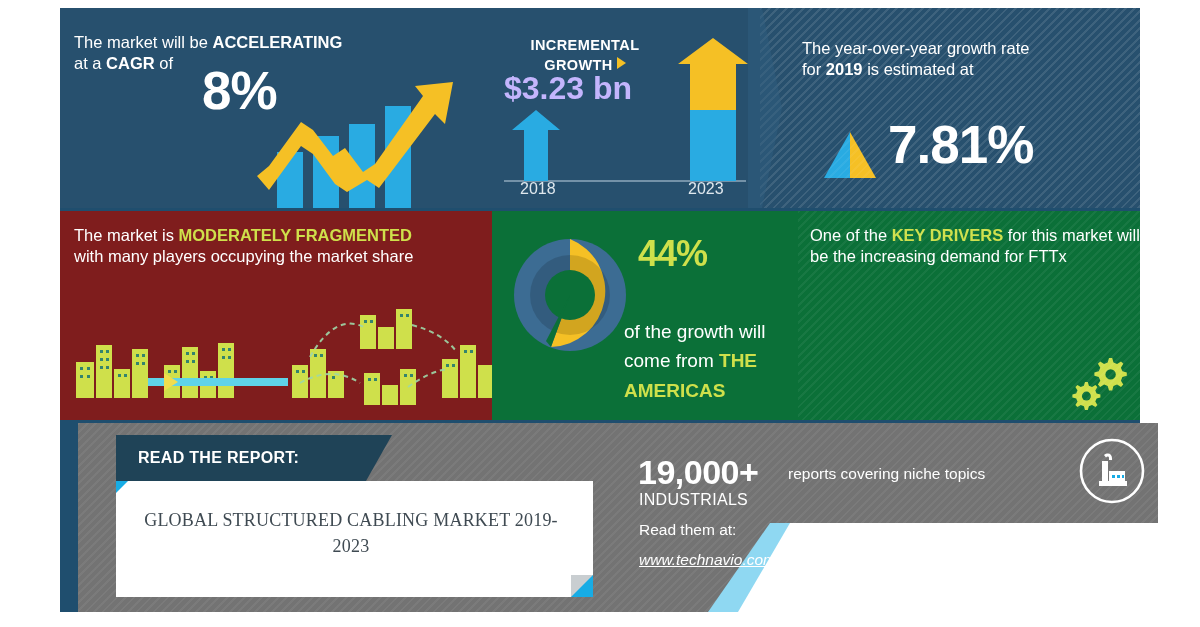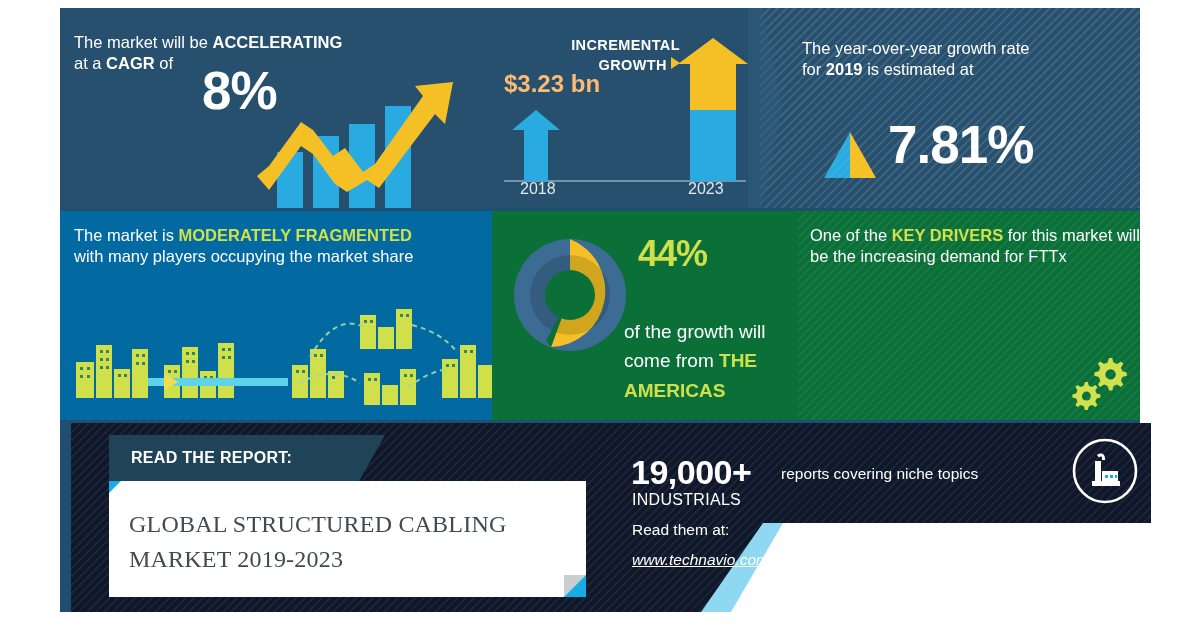--- a/index.html
+++ b/index.html
@@ -34,73 +34,73 @@
   #p1-text { position:absolute; left:14px; top:24px; width:330px;
              font-size:16.5px; }
   #p1-text b { font-weight:bold; }
   #p1-big { position:absolute; left:142px; top:52px;
             font-size:53px; font-weight:bold; color:#ffffff;
             letter-spacing:-1px; }
   #p1-chart { position:absolute; left:195px; top:72px; width:205px; height:128px; }
 
   #p2 { left:430px; top:0; width:270px; height:200px; }
   #p2-label { position:absolute; left:0px; top:28px; width:190px;
-              text-align:right; font-size:14.5px; font-weight:bold;
+              text-align:center; font-size:14.5px; font-weight:bold;
               letter-spacing:.4px; line-height:1.35; }
   #p2-tri { display:inline-block; width:0; height:0;
             border-top:6px solid transparent; border-bottom:6px solid transparent;
             border-left:9px solid #f5c025; vertical-align:1px; margin-left:4px;}
   #p2-value { position:absolute; left:14px; top:62px;
-              font-size:24px; font-weight:bold; color:#fdba74;text-align:right; }
+              font-size:32px; font-weight:bold; color:#c4b5fd;text-align:right; }
   #p2-chart { position:absolute; left:0; top:18px; width:270px; height:182px; }
   .p2-year { position:absolute; font-size:16px; color:#dfe8ee; }
 
   #p3 { left:700px; top:0; width:380px; height:200px; }
   #p3-text { position:absolute; left:42px; top:30px; width:300px; font-size:16.5px; }
   #p3-tri { position:absolute; left:62px; top:122px; width:56px; height:50px; }
   #p3-value { position:absolute; left:128px; top:106px;
               font-size:53px; font-weight:bold; color:#ffffff; letter-spacing:-1px; }
 
   
   #row2 { left:0; top:203px; width:1080px; height:209px; }
-  #p4 { left:0; top:0; width:432px; height:209px; background:#0369a1; }
+  #p4 { left:0; top:0; width:432px; height:209px; background:#7f1d1d; }
   #p4-text { position:absolute; left:14px; top:14px; width:420px; font-size:16.5px; }
   .hl-yellowgreen { color:#cfe04b; font-weight:bold; }
   #p4-art { position:absolute; left:0; top:96px; width:432px; height:113px; }
 
   #p5 { left:432px; top:0; width:306px; height:209px; background:#0b7038; }
   #p5-donut { position:absolute; left:12px; top:18px; width:132px; height:132px; }
   #p5-pct { position:absolute; left:146px; top:22px;
             font-size:36px; font-weight:bold; color:#cfe04b; letter-spacing:-1px;}
   #p5-sub { position:absolute; left:132px; top:78px; width:150px;
             font-size:19px; line-height:1.55;margin-top:28px; }
 
   #p6 { left:738px; top:0; width:342px; height:209px; background:#0b7038; }
   #p6-text { position:absolute; left:12px; top:14px; width:330px; font-size:16.5px; }
   #p6-gears { position:absolute; right:10px; bottom:6px; width:62px; height:58px; }
 
   
-  #row3 { left:11px; top:415px; width:1080px; height:189px; background:#0f172a; }
+  #row3 { left:18px; top:415px; width:1080px; height:189px; background:#737373;text-align:center; }
   #row3-stripes { position:absolute; inset:0; }
   #tab { position:absolute; left:38px; top:12px; width:250px; height:46px;
          background:#1f4357; }
   #tab-edge { position:absolute; left:288px; top:12px; width:0; height:0;
               border-top:46px solid #1f4357; border-right:26px solid transparent; }
   #tab-label { position:absolute; left:22px; top:14px;
                font-size:16px; font-weight:bold; color:#ffffff; letter-spacing:.3px;}
   #card { position:absolute; left:38px; top:58px; width:477px; height:116px;
           background:#ffffff; }
   #card-fold { position:absolute; right:0; bottom:0; width:0; height:0;
                border-bottom:22px solid #17ace5;
                border-left:22px solid #c9ced1; }
   #card-nick { position:absolute; left:0; top:0; width:0; height:0;
                border-top:12px solid #17ace5; border-right:12px solid transparent; }
   #card-title { position:absolute; left:20px; top:26px; width:430px;
                 font-family:"Liberation Serif", serif;
-                font-size:24px; color:#3f4a52; line-height:1.45;
+                font-size:18px; color:#3f4a52; line-height:1.45;
                 letter-spacing:.2px; }
 
   #white-wedge { position:absolute; left:640px; top:100px; width:440px; height:89px;
                  background:#ffffff;
                  clip-path:polygon(72px 0, 440px 0, 440px 89px, 20px 89px); }
   #white-wedge-stripe { position:absolute; left:630px; top:100px; width:450px; height:89px;
                  background:#8fd8f2;
                  clip-path:polygon(62px 0, 100px 0, 44px 89px, 0px 89px); }
 
   #stat-num { position:absolute; left:560px; top:30px;

